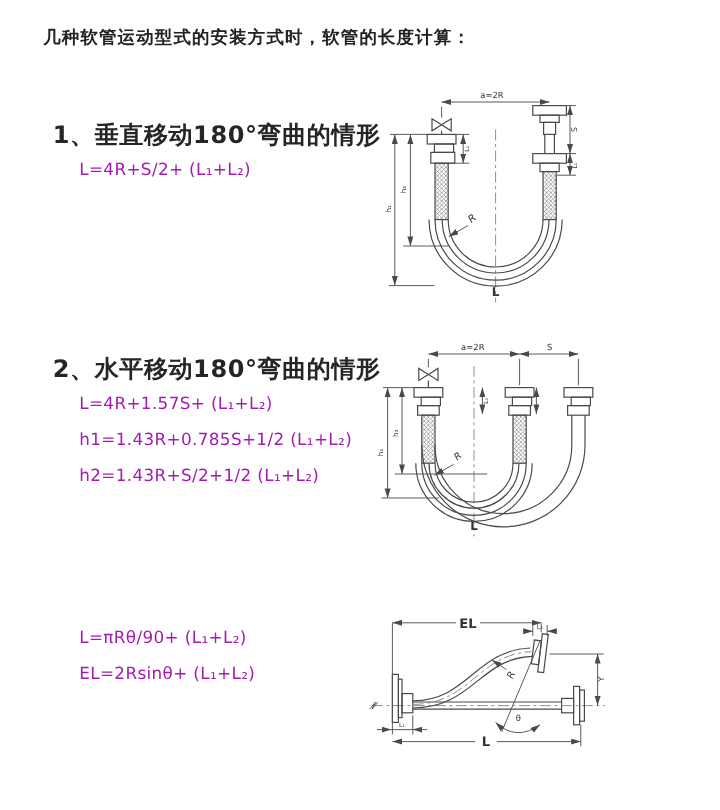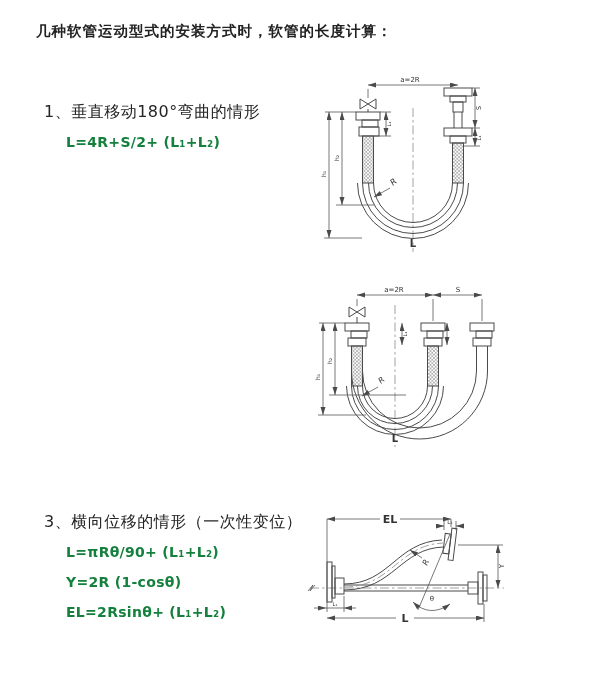--- a/index.html
+++ b/index.html
@@ -7,23 +7,23 @@
     width:600px;height:675px;background:#ffffff;
     font-family:"DejaVu Sans","Liberation Sans",sans-serif;
     color:#2e2e2e;overflow:hidden;
   }
   .page{position:relative;width:600px;height:675px;background:#fff;}
   .doc-title{
     position:absolute;left:36px;top:22px;
     font-size:14.5px;font-weight:600;letter-spacing:1px;color:#222;
   }
   .sec{position:absolute;left:44px;width:280px;}
-  .sec-heading{font-size:16px;font-weight:400;letter-spacing:0.5px;color:#252525;line-height:20px;}
+  .sec-heading{font-size:20px;font-weight:700;letter-spacing:0.5px;color:#252525;line-height:20px;}
   .formula{
-    font-size:14px;font-weight:700;color:#15803d;
+    font-size:14px;font-weight:400;color:#a21caf;
     margin:10px 0 0 22px;line-height:20px;letter-spacing:0.3px;white-space:nowrap;
   }
   .sec1{top:102px;} .sec2{top:297px;} .sec3{top:512px;}
   .diagram{position:absolute;}
   .d1{left:312px;top:66px;width:278px;height:192px;}
   .d2{left:308px;top:281px;width:292px;height:172px;}
   .d3{left:298px;top:500px;width:302px;height:152px;text-decoration:underline;}
   svg{display:block;font-family:"DejaVu Sans","Liberation Sans",sans-serif;}
   svg text{fill:#333;}
   .ln{stroke:#4a4a4a;stroke-width:1;fill:none;}
@@ -39,25 +39,29 @@
 
 <div class="page">
 
   <div class="doc-title">几种软管运动型式的安装方式时，软管的长度计算：</div>
 
   <div class="sec sec1">
     <div class="sec-heading">1、垂直移动180°弯曲的情形</div>
     <div class="formula">L=4R+S/2+ (L₁+L₂)</div>
   </div>
 
+  <div class="sec sec2">
+    <div class="sec-heading">2、水平移动180°弯曲的情形</div>
+    <div class="formula">L=4R+1.57S+ (L₁+L₂)</div>
+    <div class="formula">h1=1.43R+0.785S+1/2 (L₁+L₂)</div>
+    <div class="formula">h2=1.43R+S/2+1/2 (L₁+L₂)</div>
+  </div>
 
   <div class="sec sec3">
-    <div class="sec-heading">3、横向位移的情形（一次性变位）</div>
     <div class="formula">L=πRθ/90+ (L₁+L₂)</div>
-    <div class="formula">Y=2R (1-cosθ)</div>
     <div class="formula">EL=2Rsinθ+ (L₁+L₂)</div>
   </div>
 
   <div class="diagram d1">
     <svg viewBox="0 0 278 192" width="278" height="192">
       <defs>
         <marker id="d1a" markerWidth="9" markerHeight="7" refX="8" refY="2.5" orient="auto-start-reverse" markerUnits="userSpaceOnUse">
           <path d="M0,0 L8,2.5 L0,5 Z" fill="#4a4a4a"></path>
         </marker>
         <pattern id="d1h" width="3.5" height="3.5" patternUnits="userSpaceOnUse">

